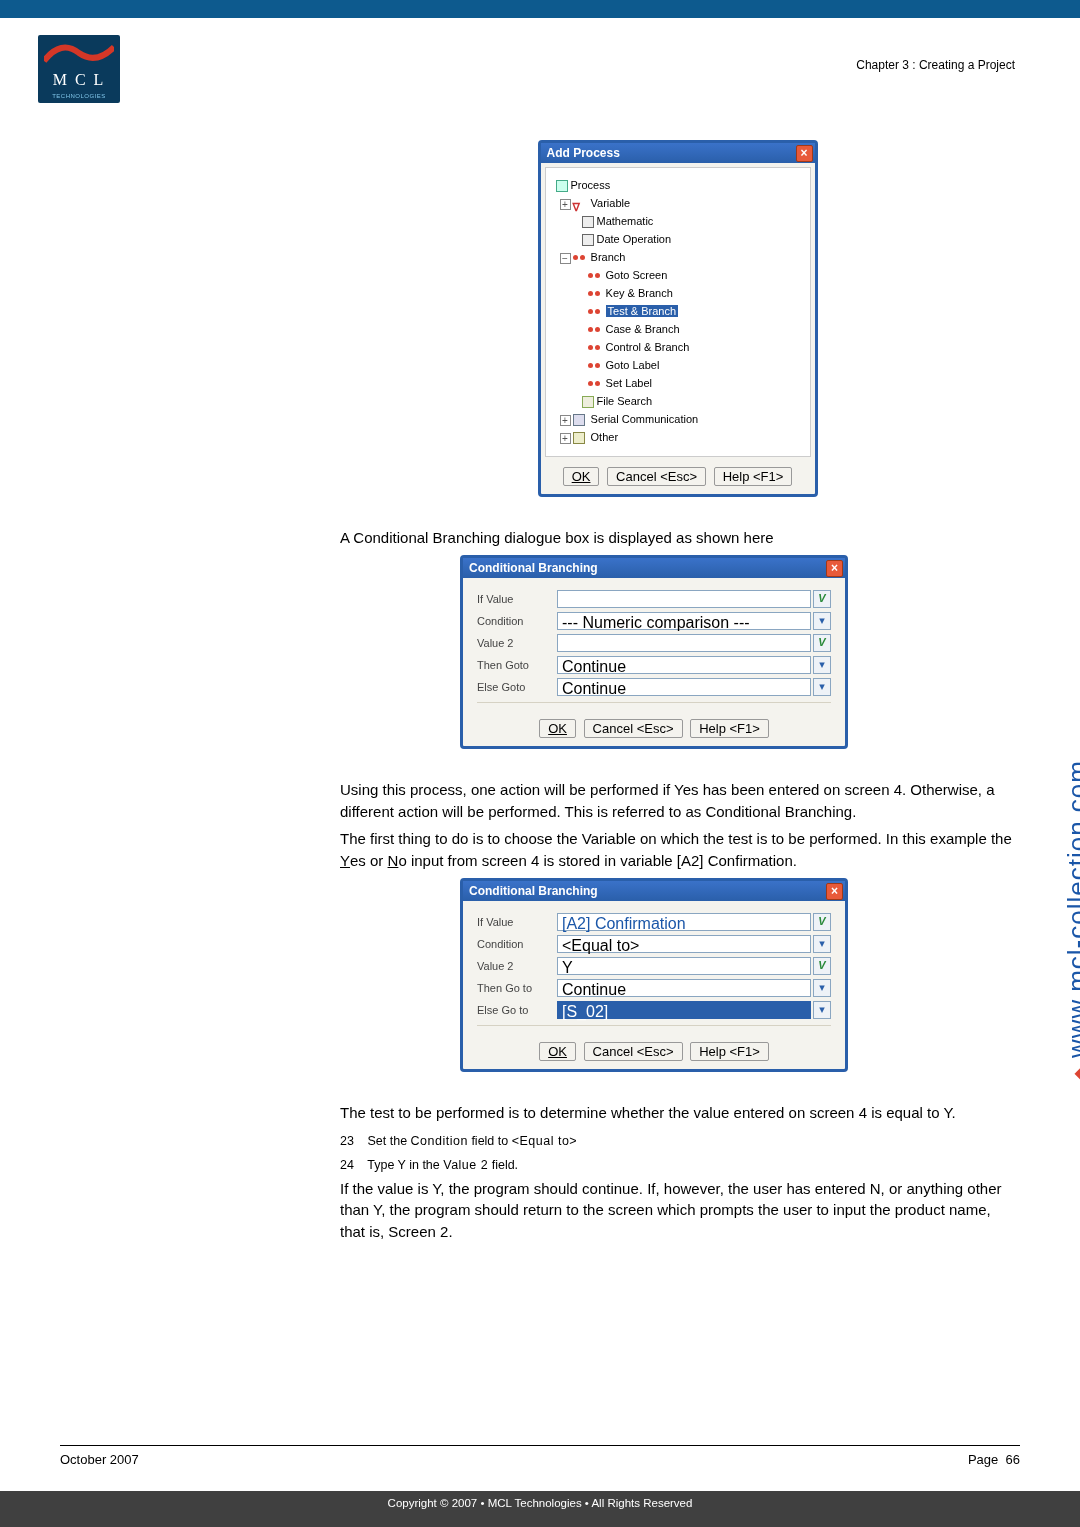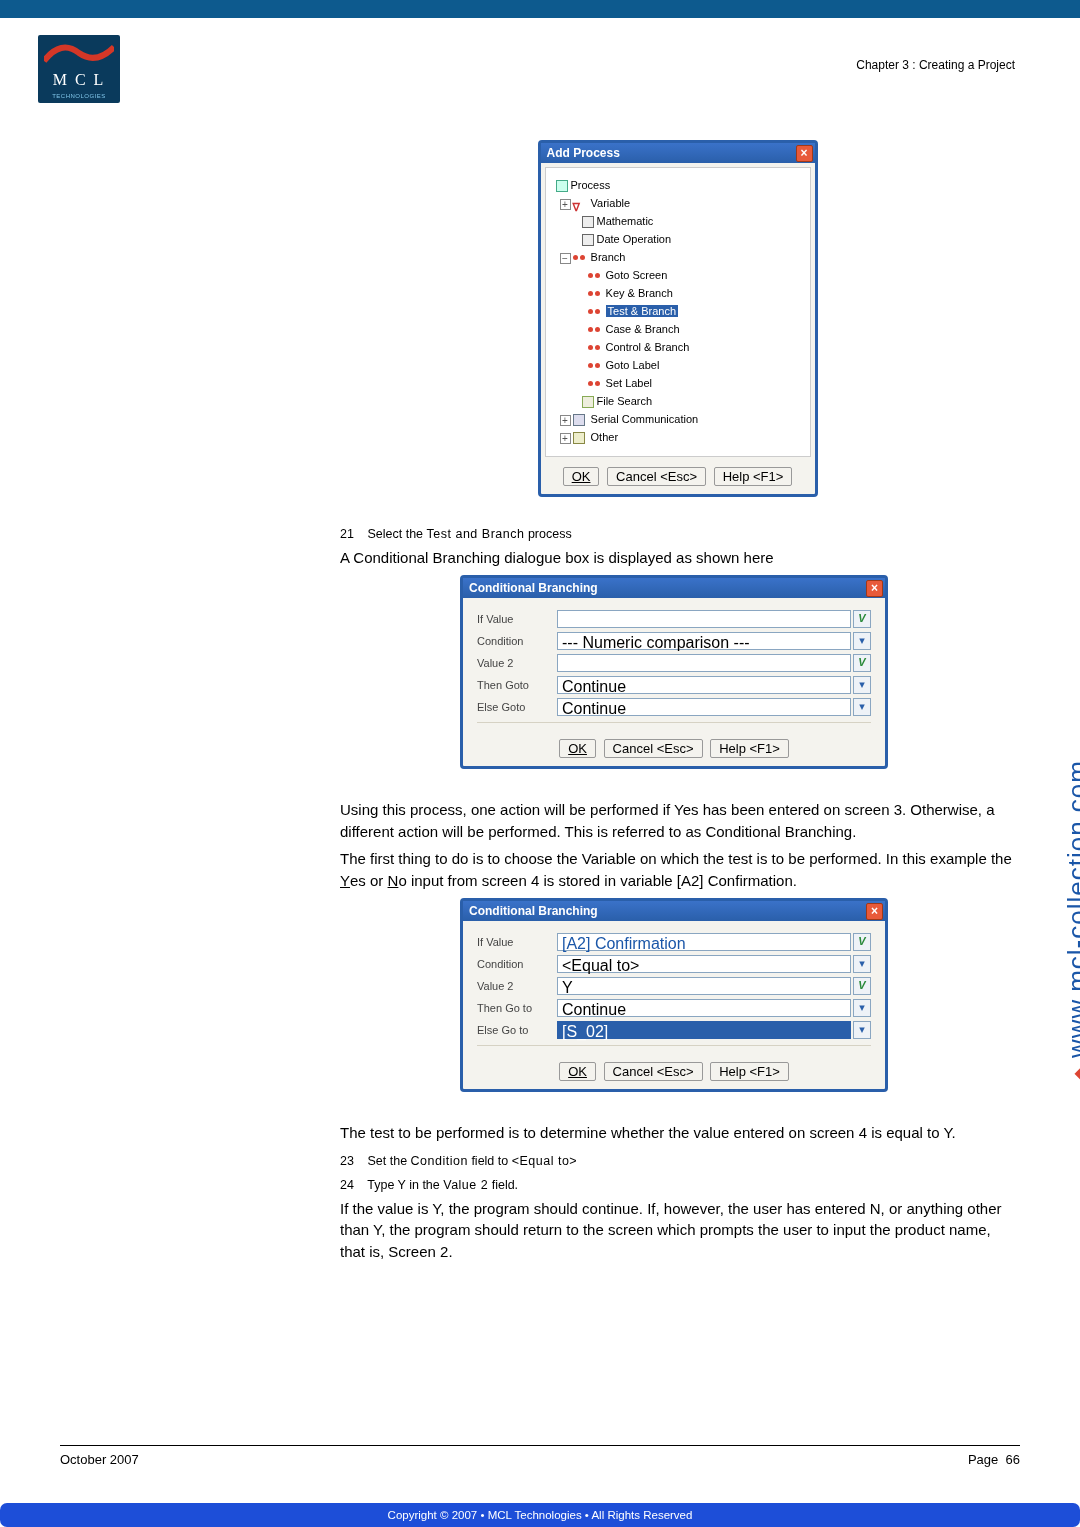--- a/index.html
+++ b/index.html
@@ -128,21 +128,21 @@
   }
   .dlg-buttons .ok { text-decoration: underline; }
 
   .step { margin: 10px 0 6px 0; font-size: 12.5px; }
   .step-num { display: inline-block; width: 24px; }
   .step-label { letter-spacing: 0.5px; }
   .body-text { font-size: 15px; margin: 6px 0; line-height: 1.45; }
   .u { text-decoration: underline; }
 
   
-  .dlg-cb { width: 428px; }
+  .dlg-cb { width: 388px; }
   .cb-body { padding: 8px 14px 4px 14px; }
   .cb-row {
     display: flex; align-items: center;
     margin: 4px 0;
     font-size: 11px;
   }
   .cb-label { width: 80px; color: #444; }
   .cb-field {
     flex: 1;
     border: 1px solid #8aa6c1;
@@ -185,27 +185,26 @@
   
   .footer-line {
     position: absolute; left: 60px; right: 60px; bottom: 60px;
     border-top: 1px solid #000;
     padding-top: 6px;
     font-size: 13px;
     display: flex; justify-content: space-between;
   }
   .copy-bar {
     position: absolute; left: 0; right: 0; bottom: 0;
-    height: 24px;
-    background: #1d4ed8;
+    height: 36px;
+    background: #404040;
     color: #fff;
     text-align: center;
     font-size: 11.5px;
     line-height: 24px;
-    border-radius: 7px;
   }
 </style>
 </head>
 <body>
 
 <div class="top-bar"></div>
 
 <div class="logo">
   <div class="logo-wave">
     <svg viewBox="0 0 70 22">
@@ -242,24 +241,20 @@
       <div class="tree-row" style="padding-left:4px"><span class="expander">+</span><span class="icon-sq ico-serial"></span> <span>Serial Communication</span></div>
       <div class="tree-row" style="padding-left:4px"><span class="expander">+</span><span class="icon-sq ico-other"></span> <span>Other</span></div>
     </div>
     <div class="dlg-buttons">
       <span class="btn"><span class="ok">OK</span></span>
       <span class="btn">Cancel &lt;Esc&gt;</span>
       <span class="btn">Help &lt;F1&gt;</span>
     </div>
   </div>
 
-  <div class="step">
-    <span class="step-num">21</span>
-    <span>Select the </span><span class="step-label">Test and Branch</span><span> process</span>
-  </div>
   <div class="body-text">A Conditional Branching dialogue box is displayed as shown here</div>
 
   <div class="win-dialog dlg-cb" style="margin-left:120px">
     <div class="win-title">
       <span>Conditional Branching</span>
       <div class="win-close">×</div>
     </div>
     <div class="cb-body">
       <div class="cb-row">
         <div class="cb-label">If Value</div>
@@ -288,21 +283,21 @@
       </div>
       <div class="hr"></div>
     </div>
     <div class="dlg-buttons">
       <span class="btn"><span class="ok">OK</span></span>
       <span class="btn">Cancel &lt;Esc&gt;</span>
       <span class="btn">Help &lt;F1&gt;</span>
     </div>
   </div>
 
-  <div class="body-text">Using this process, one action will be performed if Yes has been entered on screen 3. Otherwise, a different action will be performed. This is referred to as Conditional Branching.</div>
+  <div class="body-text">Using this process, one action will be performed if Yes has been entered on screen 4. Otherwise, a different action will be performed. This is referred to as Conditional Branching.</div>
   <div class="body-text">
     <span>The first thing to do is to choose the Variable on which the test is to be performed. In this example the </span><span class="u">Y</span><span>es or </span><span class="u">N</span><span>o input from screen 4 is stored in variable [A2] Confirmation.</span>
   </div>
 
   <div class="win-dialog dlg-cb" style="margin-left:120px">
     <div class="win-title">
       <span>Conditional Branching</span>
       <div class="win-close">×</div>
     </div>
     <div class="cb-body">

